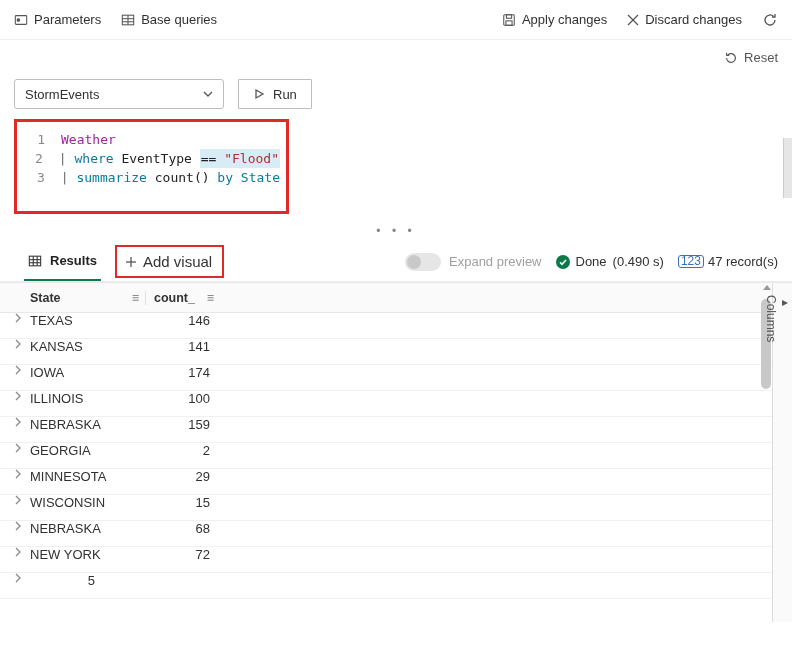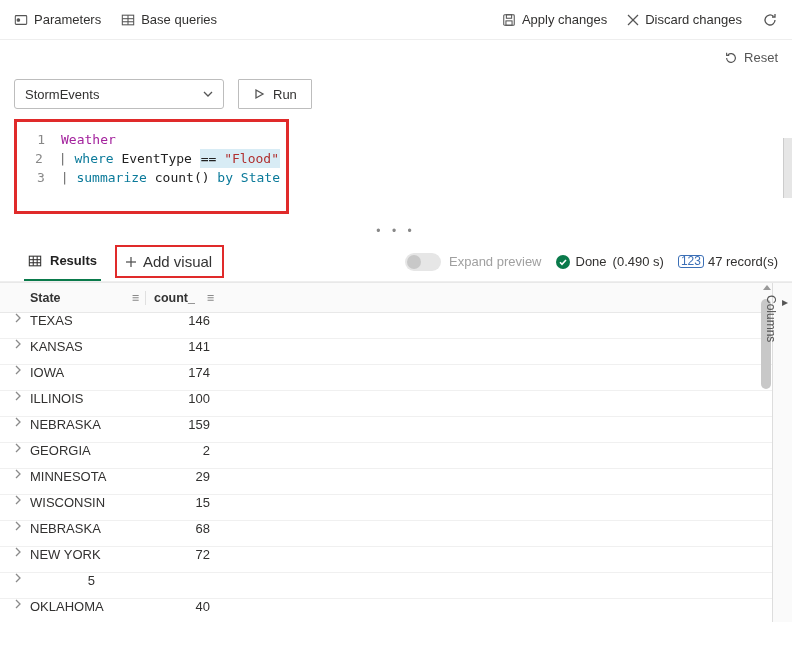--- a/index.html
+++ b/index.html
@@ -376,29 +376,20 @@
         <div class="cell-count">72</div>
       </div>
       <div class="row">
         <div class="chev">
           <svg width="10" height="10" viewBox="0 0 10 10" fill="none" stroke="#8a8a8a" stroke-width="1.3">
             <path d="M3 1l4 4-4 4"></path>
           </svg>
         </div>
         <div class="cell-count">5</div>
       </div>
-      <div class="row">
-        <div class="chev">
-          <svg width="10" height="10" viewBox="0 0 10 10" fill="none" stroke="#8a8a8a" stroke-width="1.3">
-            <path d="M3 1l4 4-4 4"></path>
-          </svg>
-        </div>
-        <div class="cell-state">OKLAHOMA</div>
-        <div class="cell-count">40</div>
-      </div>
     </div>
   <div class="vscroll-fake">
       <div class="vscroll-thumb"></div>
     </div>
   <div class="columns-rail">
     <span style="display:block; transform:rotate(0deg);">▸</span>
     <span>Columns</span>
   </div>
 </div>
 

